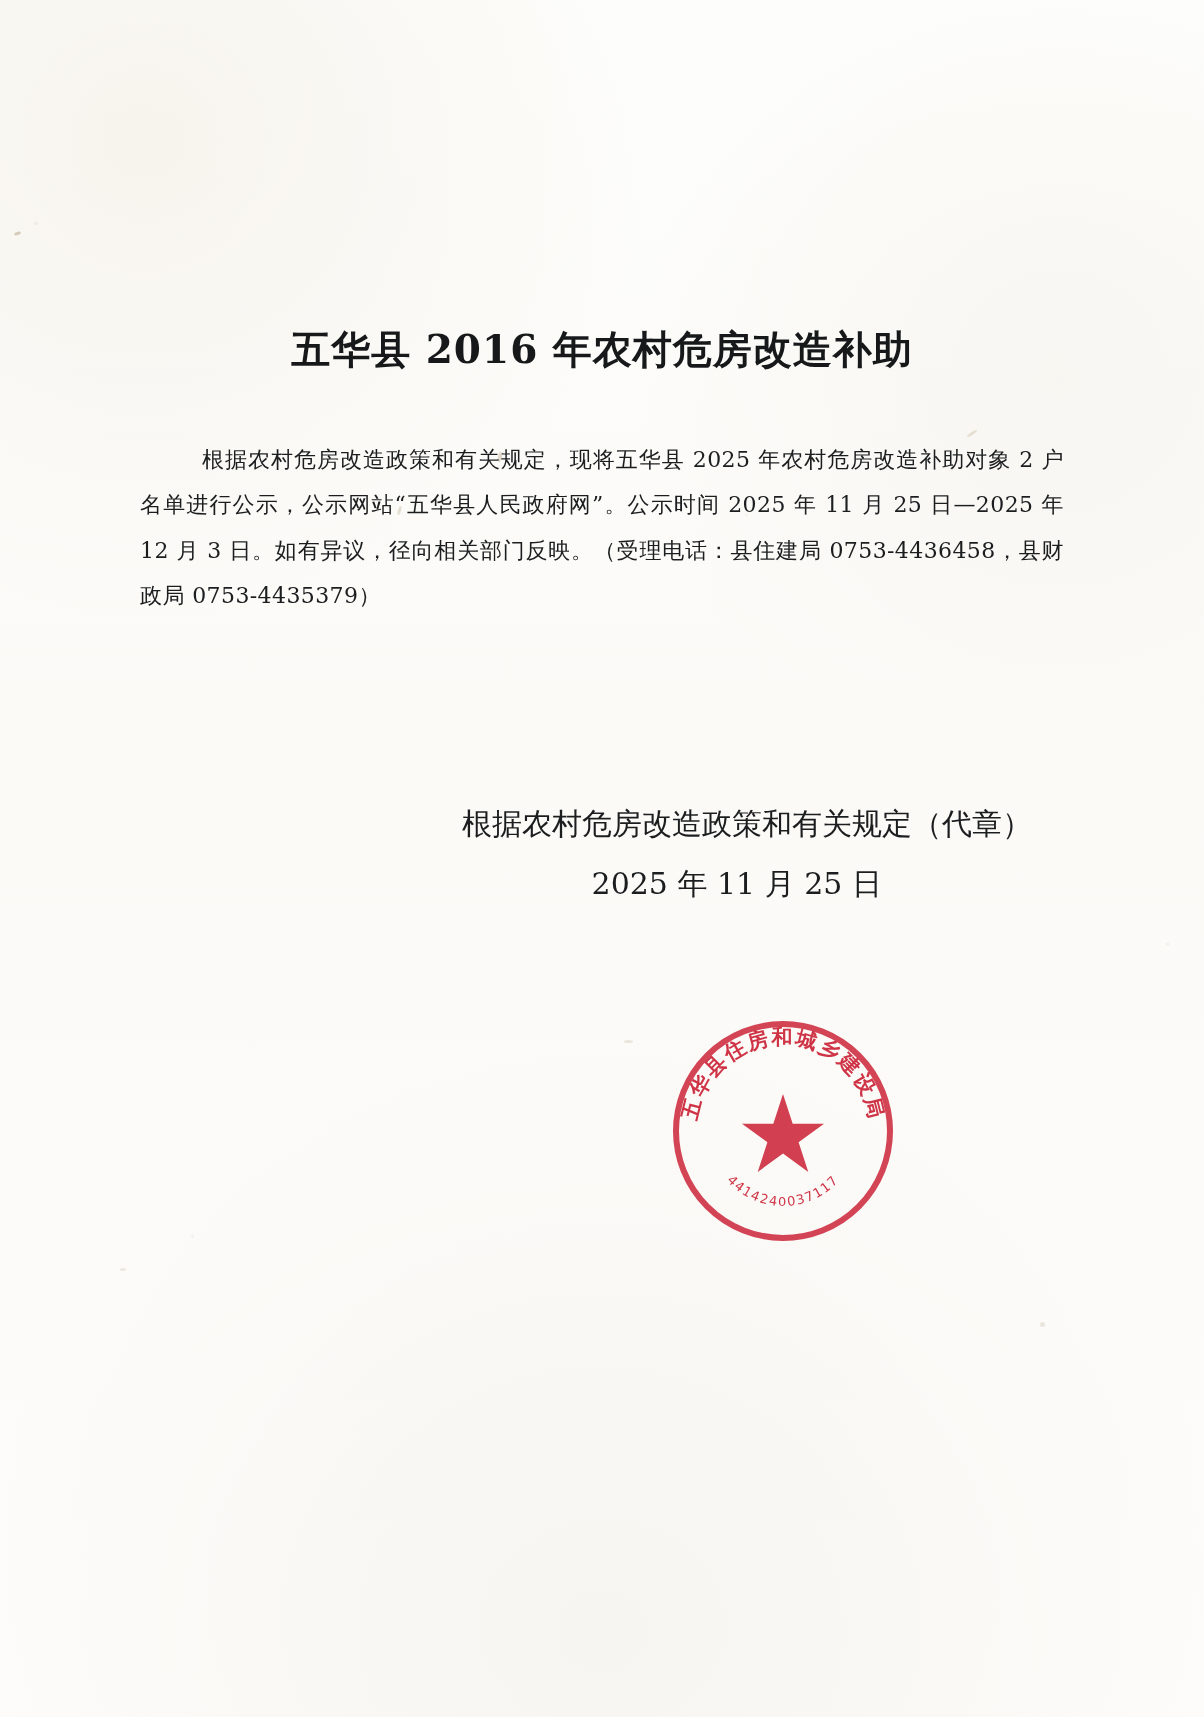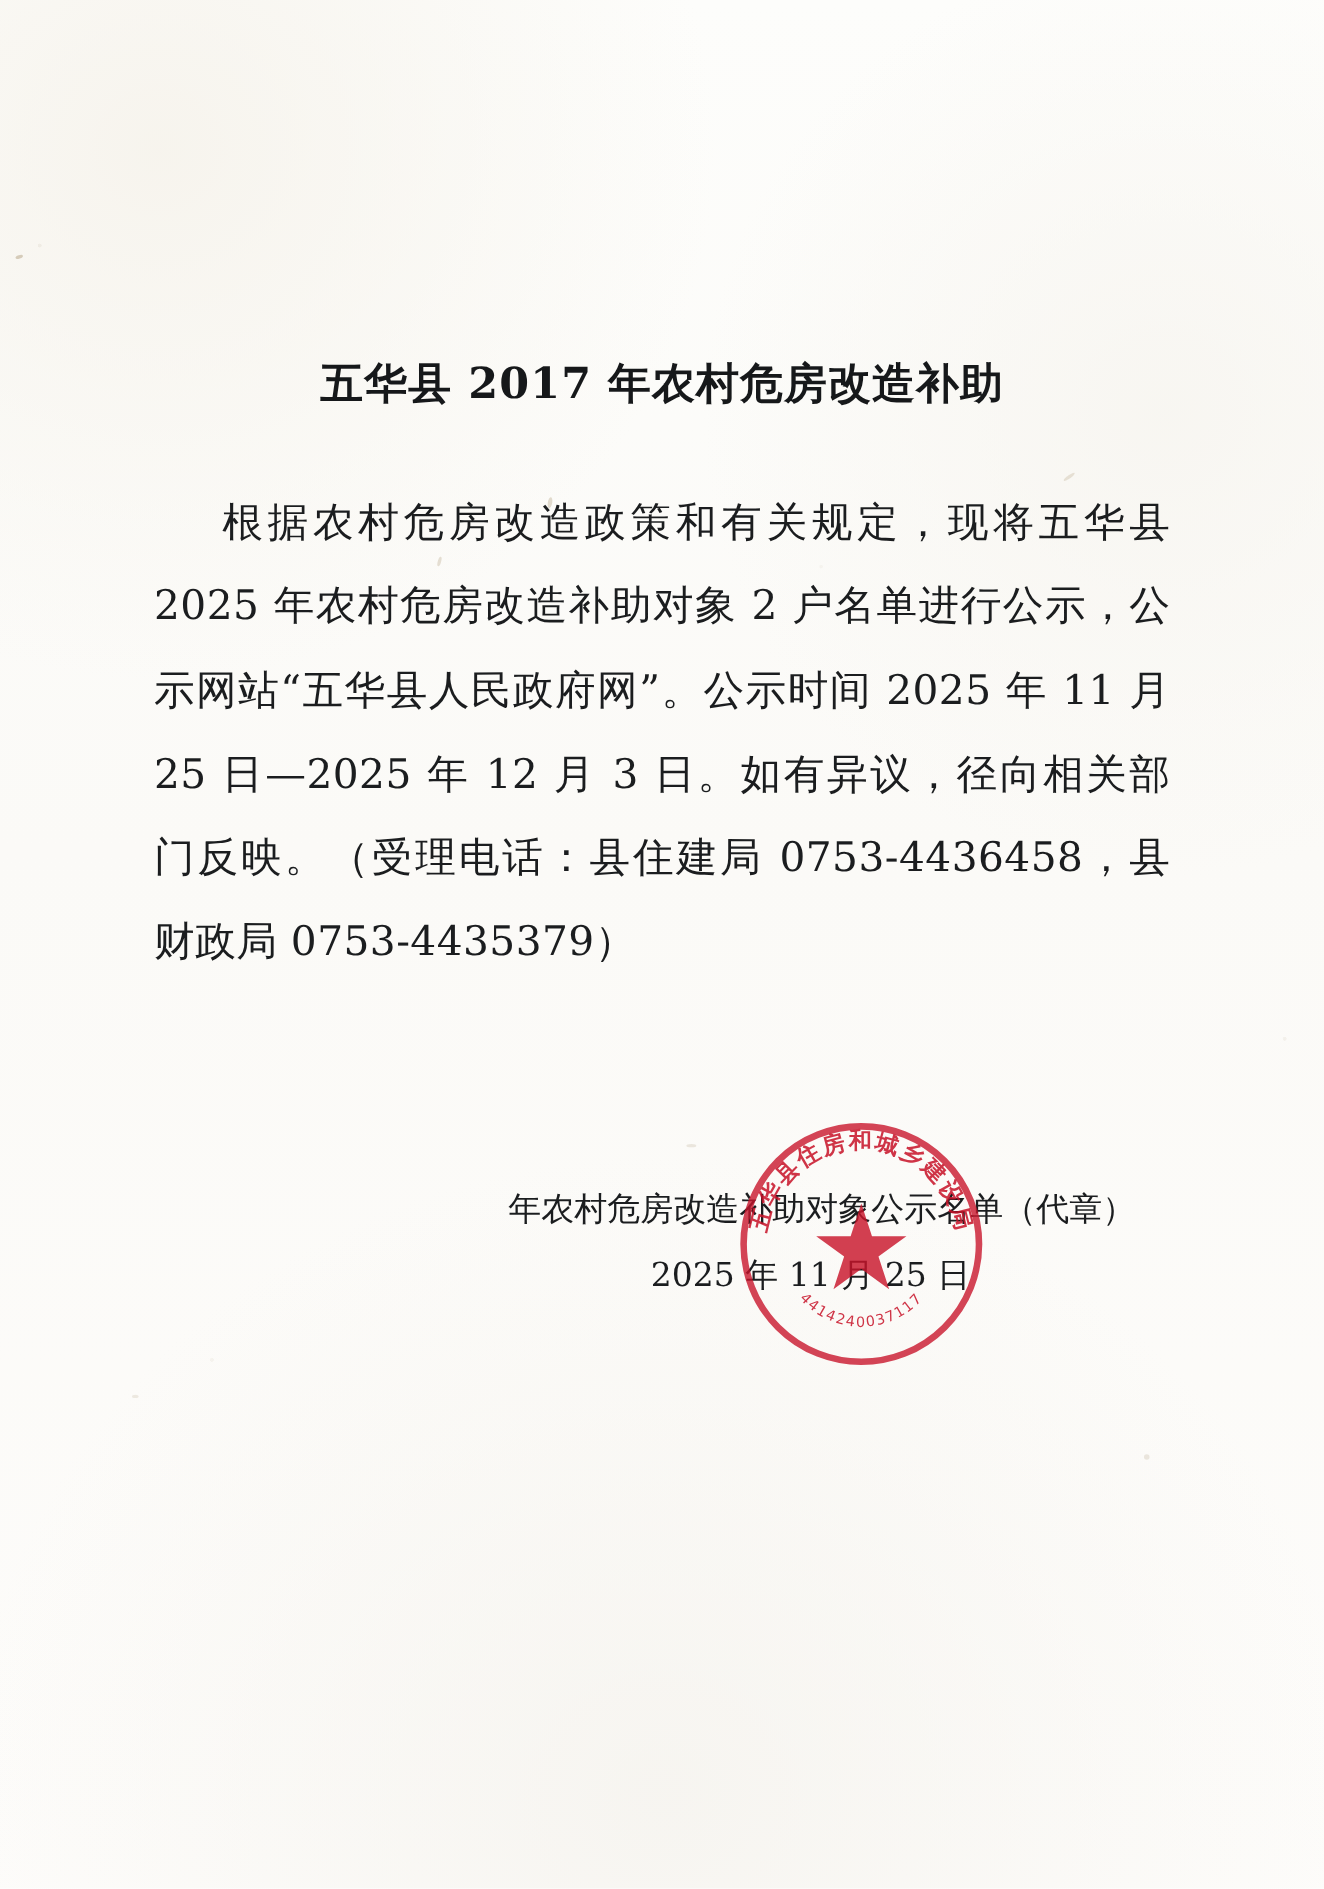--- a/index.html
+++ b/index.html
@@ -70,21 +70,21 @@
     letter-spacing: 1px;
     color: #16181a;
   }
   .title .line {
     display: block;
     white-space: nowrap;
   }
 
   .para {
     margin-top: 56px;
-    font-size: 37px;
+    font-size: 22px;
     line-height: 2.06;
     color: #1b1d1f;
     text-align: justify;
     text-justify: inter-ideograph;
     letter-spacing: 0.4px;
   }
   .para.indent {
     text-indent: 62px;
   }
   .para.attachment {
@@ -144,28 +144,28 @@
   <span class="speck s2"></span>
   <span class="speck s3"></span>
   <span class="speck s4"></span>
   <span class="speck s5"></span>
   <span class="speck s6"></span>
   <span class="speck s7"></span>
 
   <div class="doc-body">
 
     <h1 class="title">
-      <span class="line">五华县 2017 年农村危房改造补助</span>
+      <span class="line">五华县 2016 年农村危房改造补助</span>
     </h1>
 
     <p class="para indent">根据农村危房改造政策和有关规定，现将五华县 2025 年农村危房改造补助对象 2 户名单进行公示，公示网站“五华县人民政府网”。公示时间 2025 年 11 月 25 日—2025 年 12 月 3 日。如有异议，径向相关部门反映。（受理电话：县住建局 0753-4436458，县财政局 0753-4435379）</p>
 
 
     <div class="signature-block">
-      <span class="sig-line">年农村危房改造补助对象公示名单（代章）</span>
+      <span class="sig-line">根据农村危房改造政策和有关规定（代章）</span>
       <span class="sig-line sig-date">2025 年 11 月 25 日</span>
     </div>
 
   </div>
 
   <div class="seal">
     <svg width="230" height="230" viewBox="0 0 230 230" xmlns="http://www.w3.org/2000/svg">
       <defs>
         <path id="sealArcTop" d="M 28,115 A 87,87 0 0 1 202,115"></path>
         <path id="sealArcBottom" d="M 40,115 A 75,75 0 0 0 190,115"></path>

